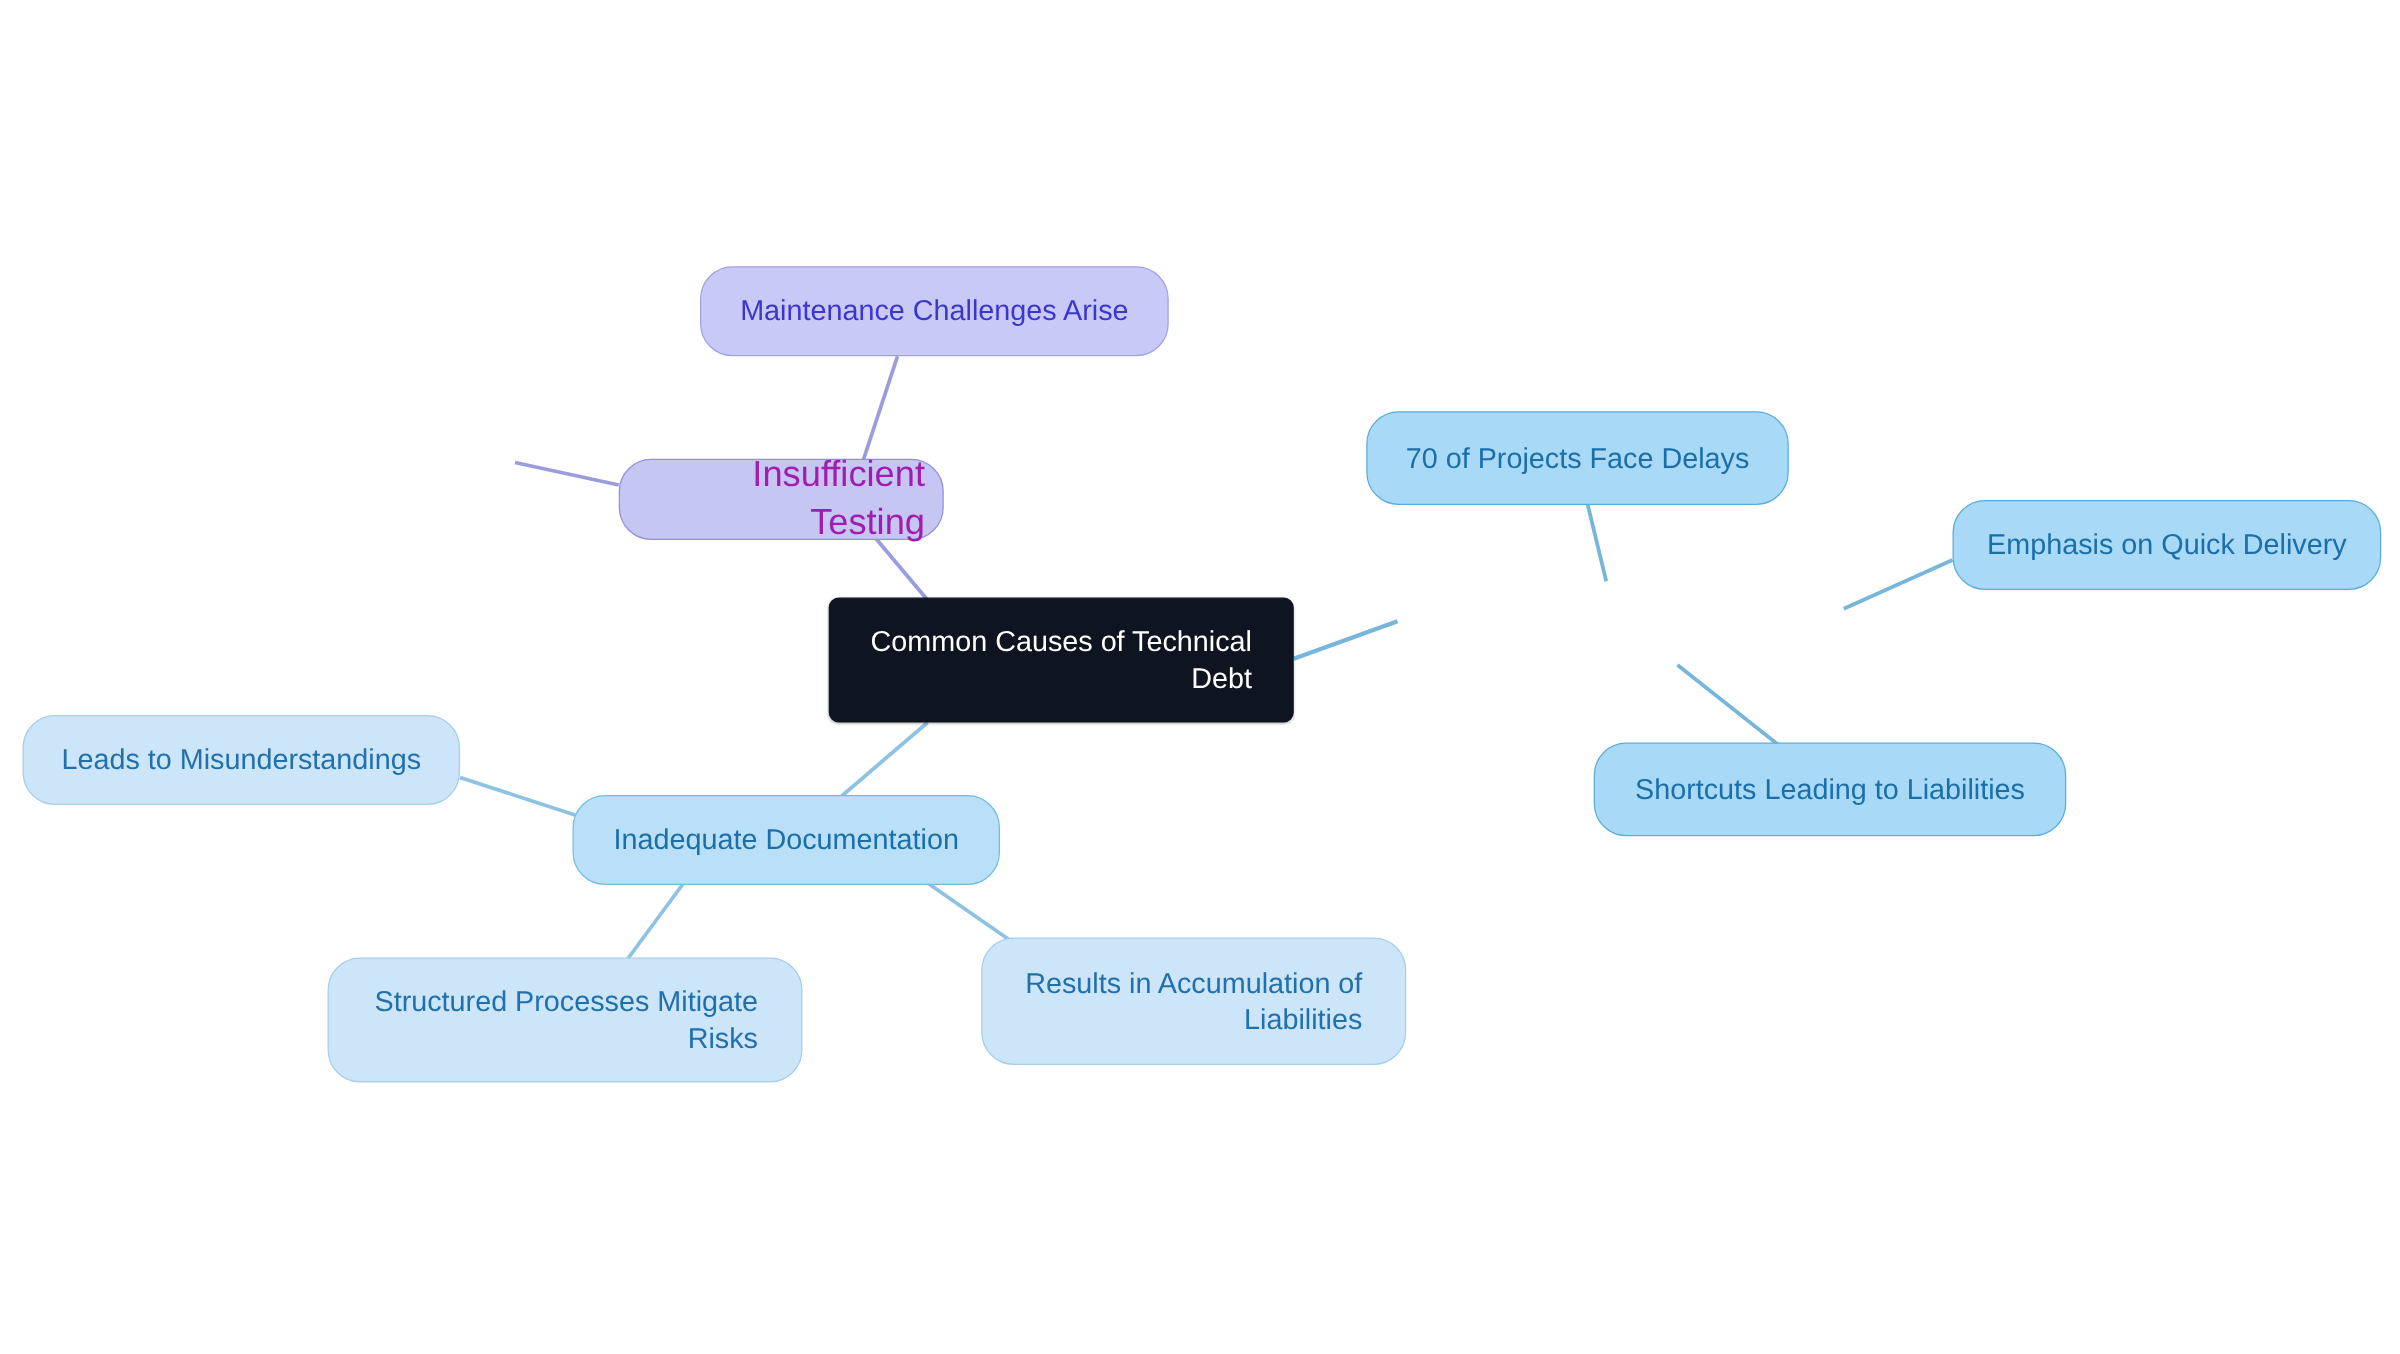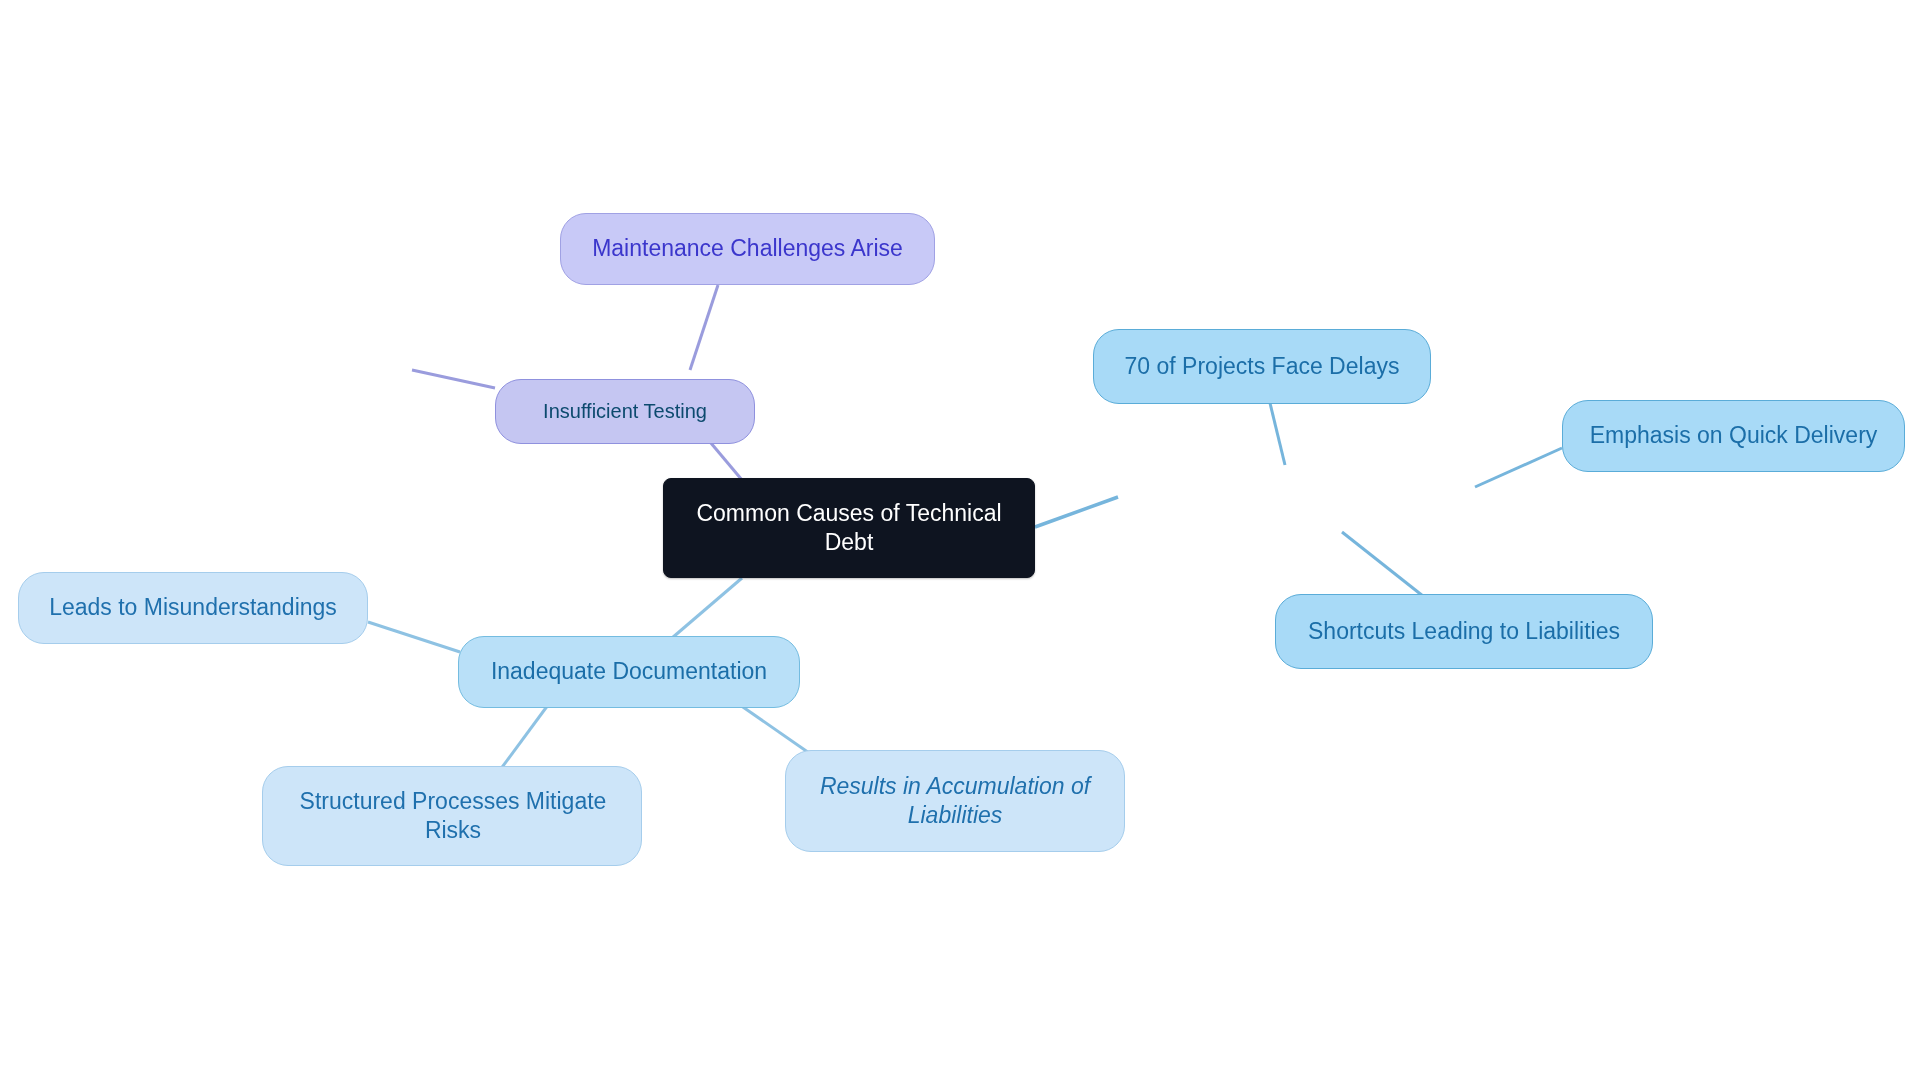--- a/index.html
+++ b/index.html
@@ -24,42 +24,41 @@
     width: 1920px;
     height: 1083px;
     pointer-events: none;
   }
   .node {
     position: absolute;
     box-sizing: border-box;
     display: flex;
     align-items: center;
     justify-content: center;
-    text-align: center;
+    text-align: right;
     border-radius: 26px;
     border-style: solid;
     border-width: 1.5px;
     line-height: 1.28;
     padding: 6px 14px;
     white-space: pre-line;
   }
   .node-root {
     background: #0e1420;
     border-color: #0e1420;
     color: #ffffff;
     border-radius: 8px;
     font-size: 23px;
     box-shadow: 0 1px 2px rgba(0,0,0,0.25);
   }
   .node-purple-branch {
     background: #c5c6f2;
     border-color: #8f91de;
-    color: #0c4a6e;
-    font-size: 20px;
-    margin-top: 12px;
+    color: #a21caf;
+    font-size: 29px;
   }
   .node-purple-leaf {
     background: #c8c9f7;
     border-color: #a0a1e4;
     color: #3b36cc;
     font-size: 23px;
   }
   .node-blue-branch {
     background: #a8daf7;
     border-color: #5aacd8;
@@ -115,16 +114,16 @@
 
   <div class="node node-blue-branch" style="left:1275px; top:594px; width:378px; height:75px;">Shortcuts Leading to Liabilities</div>
 
   <div class="node node-blue-leaf" style="left:18px; top:572px; width:350px; height:72px;">Leads to Misunderstandings</div>
 
   <div class="node node-blue-mid" style="left:458px; top:636px; width:342px; height:72px;">Inadequate Documentation</div>
 
   <div class="node node-blue-leaf" style="left:262px; top:766px; width:380px; height:100px;padding-left:16px;">Structured Processes Mitigate
 Risks</div>
 
-  <div class="node node-blue-leaf" style="left:785px; top:750px; width:340px; height:102px;font-style:italic;">Results in Accumulation of
+  <div class="node node-blue-leaf" style="left:785px; top:750px; width:340px; height:102px;">Results in Accumulation of
 Liabilities</div>
 
 </div>
 
 </body></html>

